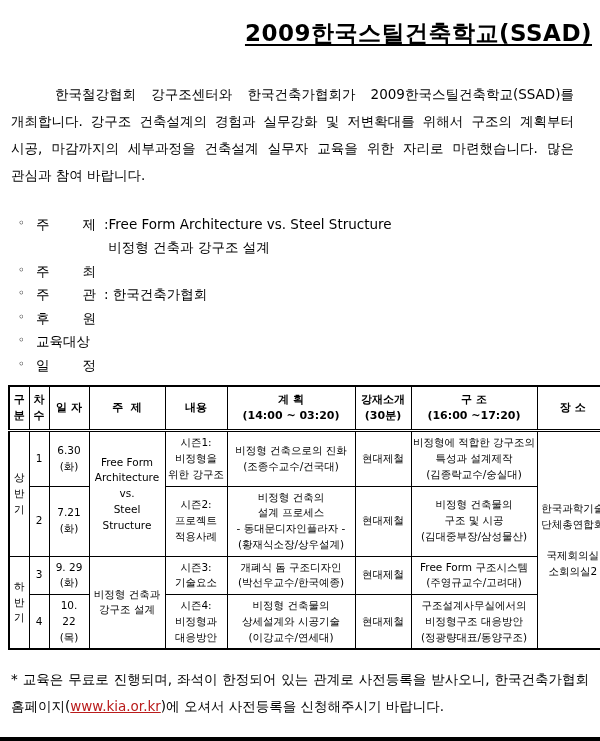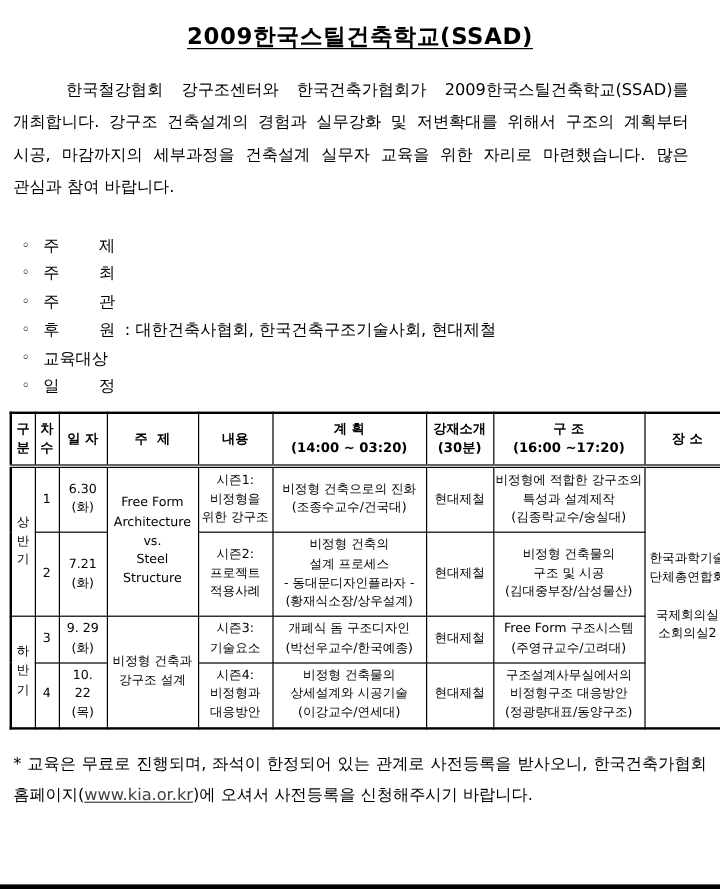--- a/index.html
+++ b/index.html
@@ -4,23 +4,23 @@
 <style>
   html,body{margin:0;padding:0;background:#fff;}
   body{
     width:600px;height:741px;position:relative;overflow:hidden;
     font-family:"DejaVu Sans","Liberation Sans",sans-serif;
     color:#000;
   }
   .page{padding:14px 8px 0 8px;}
 
   .doc-title{
-    text-align:center;font-size:19px;font-weight:bold;
+    text-align:right;font-size:23px;font-weight:bold;
     text-decoration:underline;text-underline-offset:3px;
-    margin:4px 0 18px 0;letter-spacing:0.5px;
+    margin:4px 0 32px 0;letter-spacing:0.5px;
   }
 
   .intro{
     font-size:13.5px;line-height:2.0;text-align:justify;
     text-indent:44px;margin:0 18px 24px 3px;word-break:keep-all;
   }
 
   .info-list{margin:0 0 8px 10px;font-size:13.5px;}
   .info-item{display:flex;line-height:1.74;align-items:flex-start;}
   .info-bullet{width:18px;flex:0 0 18px;font-size:12px;}
@@ -46,51 +46,53 @@
   td.topic-cell{font-weight:normal;font-size:11px;}
   col.c-group{width:20px;} col.c-no{width:20px;} col.c-date{width:40px;}
   col.c-topic{width:76px;} col.c-content{width:62px;} col.c-plan{width:128px;}
   col.c-steel{width:56px;} col.c-struct{width:126px;} col.c-place{width:72px;}
 
   .footer-note{
     font-size:13.5px;line-height:1.95;text-align:justify;
     margin:16px 3px 0 3px;word-break:keep-all;
   }
   .contact-line{font-size:12.5px;margin:14px 3px 0 3px;white-space:pre-wrap;}
-  a.inline-link{color:#404040;text-decoration:underline;cursor:pointer;}
+  a.inline-link{color:#b91c1c;text-decoration:underline;cursor:pointer;}
   .bottom-rule{
     position:absolute;left:0;bottom:0;width:600px;height:4px;background:#000;
   }
 </style>
 </head>
 <body>
 
 <div class="page">
 
   <div class="doc-title">2009한국스틸건축학교(SSAD)</div>
 
   <div class="intro">한국철강협회 강구조센터와 한국건축가협회가 2009한국스틸건축학교(SSAD)를 개최합니다. 강구조 건축설계의 경험과 실무강화 및 저변확대를 위해서 구조의 계획부터 시공, 마감까지의 세부과정을 건축설계 실무자 교육을 위한 자리로 마련했습니다. 많은 관심과 참여 바랍니다.</div>
 
   <div class="info-list">
     <div class="info-item">
       <span class="info-bullet">◦</span>
       <span class="info-label">주 제</span>
+      <span class="info-value">:Free Form Architecture vs. Steel Structure
+ 비정형 건축과 강구조 설계</span>
     </div>
     <div class="info-item">
       <span class="info-bullet">◦</span>
       <span class="info-label">주 최</span>
     </div>
     <div class="info-item">
       <span class="info-bullet">◦</span>
       <span class="info-label">주 관</span>
+      <span class="info-value">: 한국건축가협회</span>
     </div>
     <div class="info-item">
       <span class="info-bullet">◦</span>
       <span class="info-label">후 원</span>
-      <span class="info-value">: 대한건축사협회, 한국건축구조기술사회, 현대제철</span>
     </div>
     <div class="info-item">
       <span class="info-bullet">◦</span>
       <span class="info-label">교육대상</span>
     </div>
     <div class="info-item">
       <span class="info-bullet">◦</span>
       <span class="info-label">일 정</span>
       <span class="info-value"></span>
     </div>

